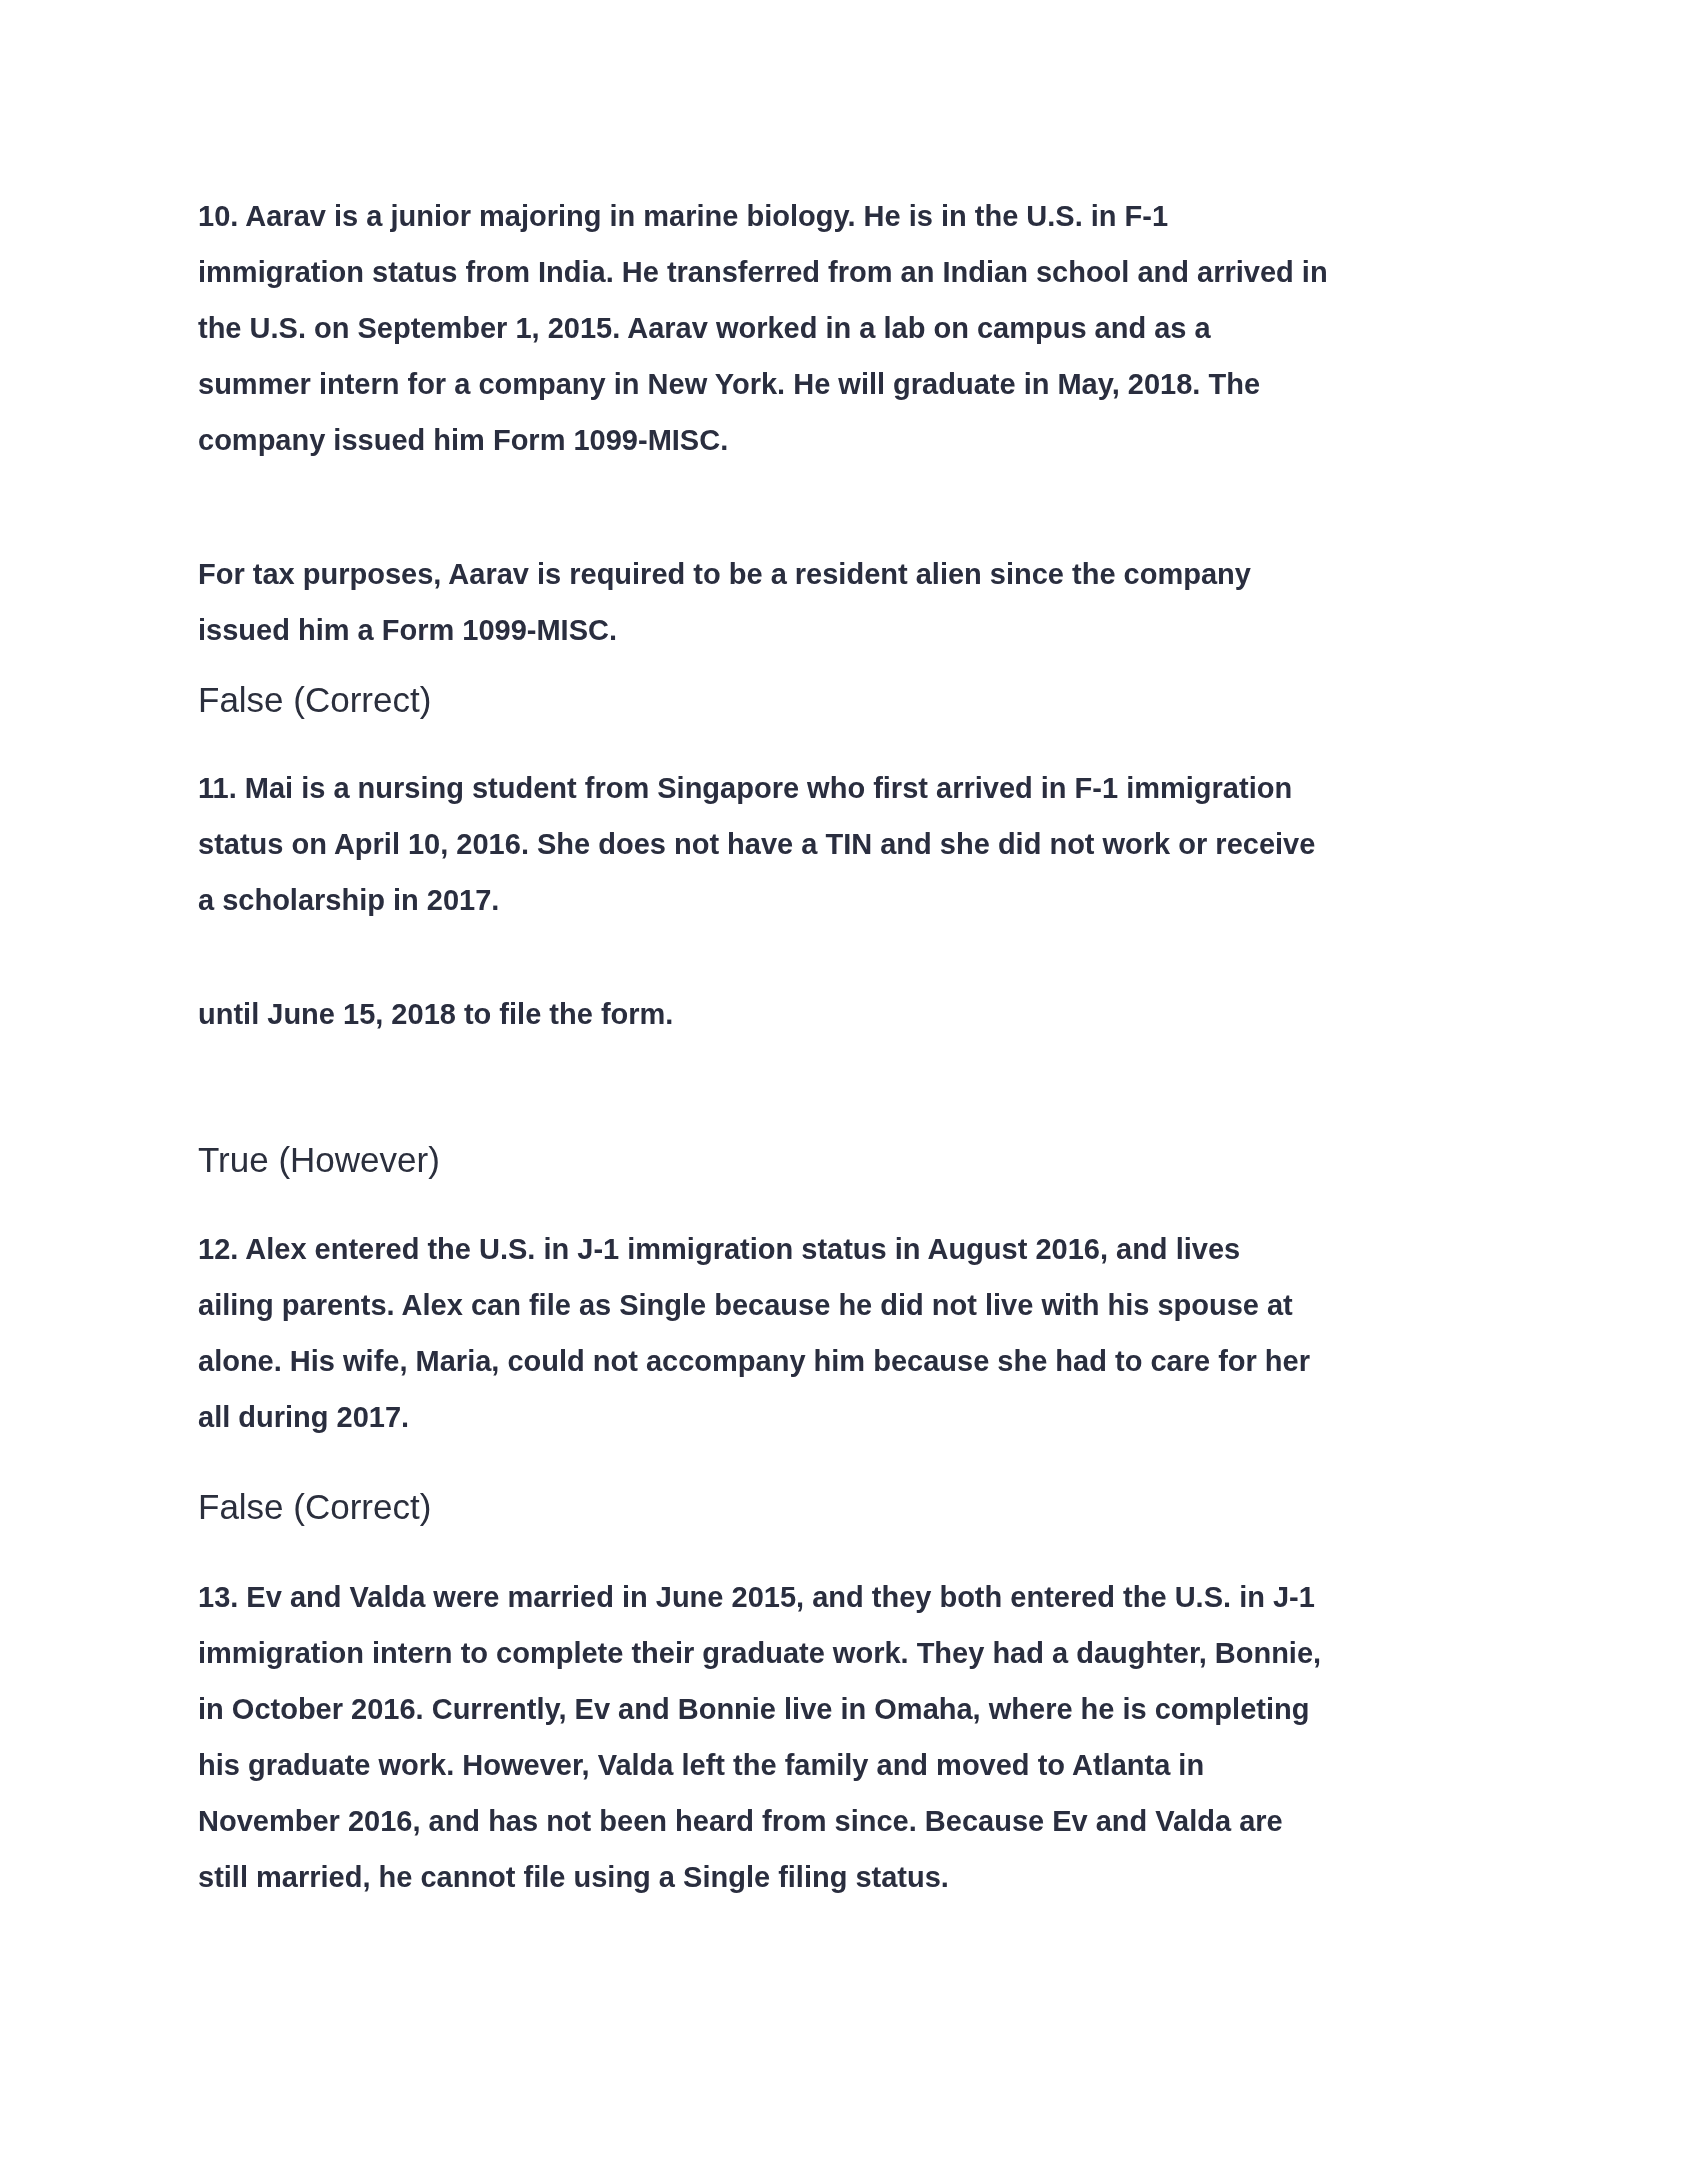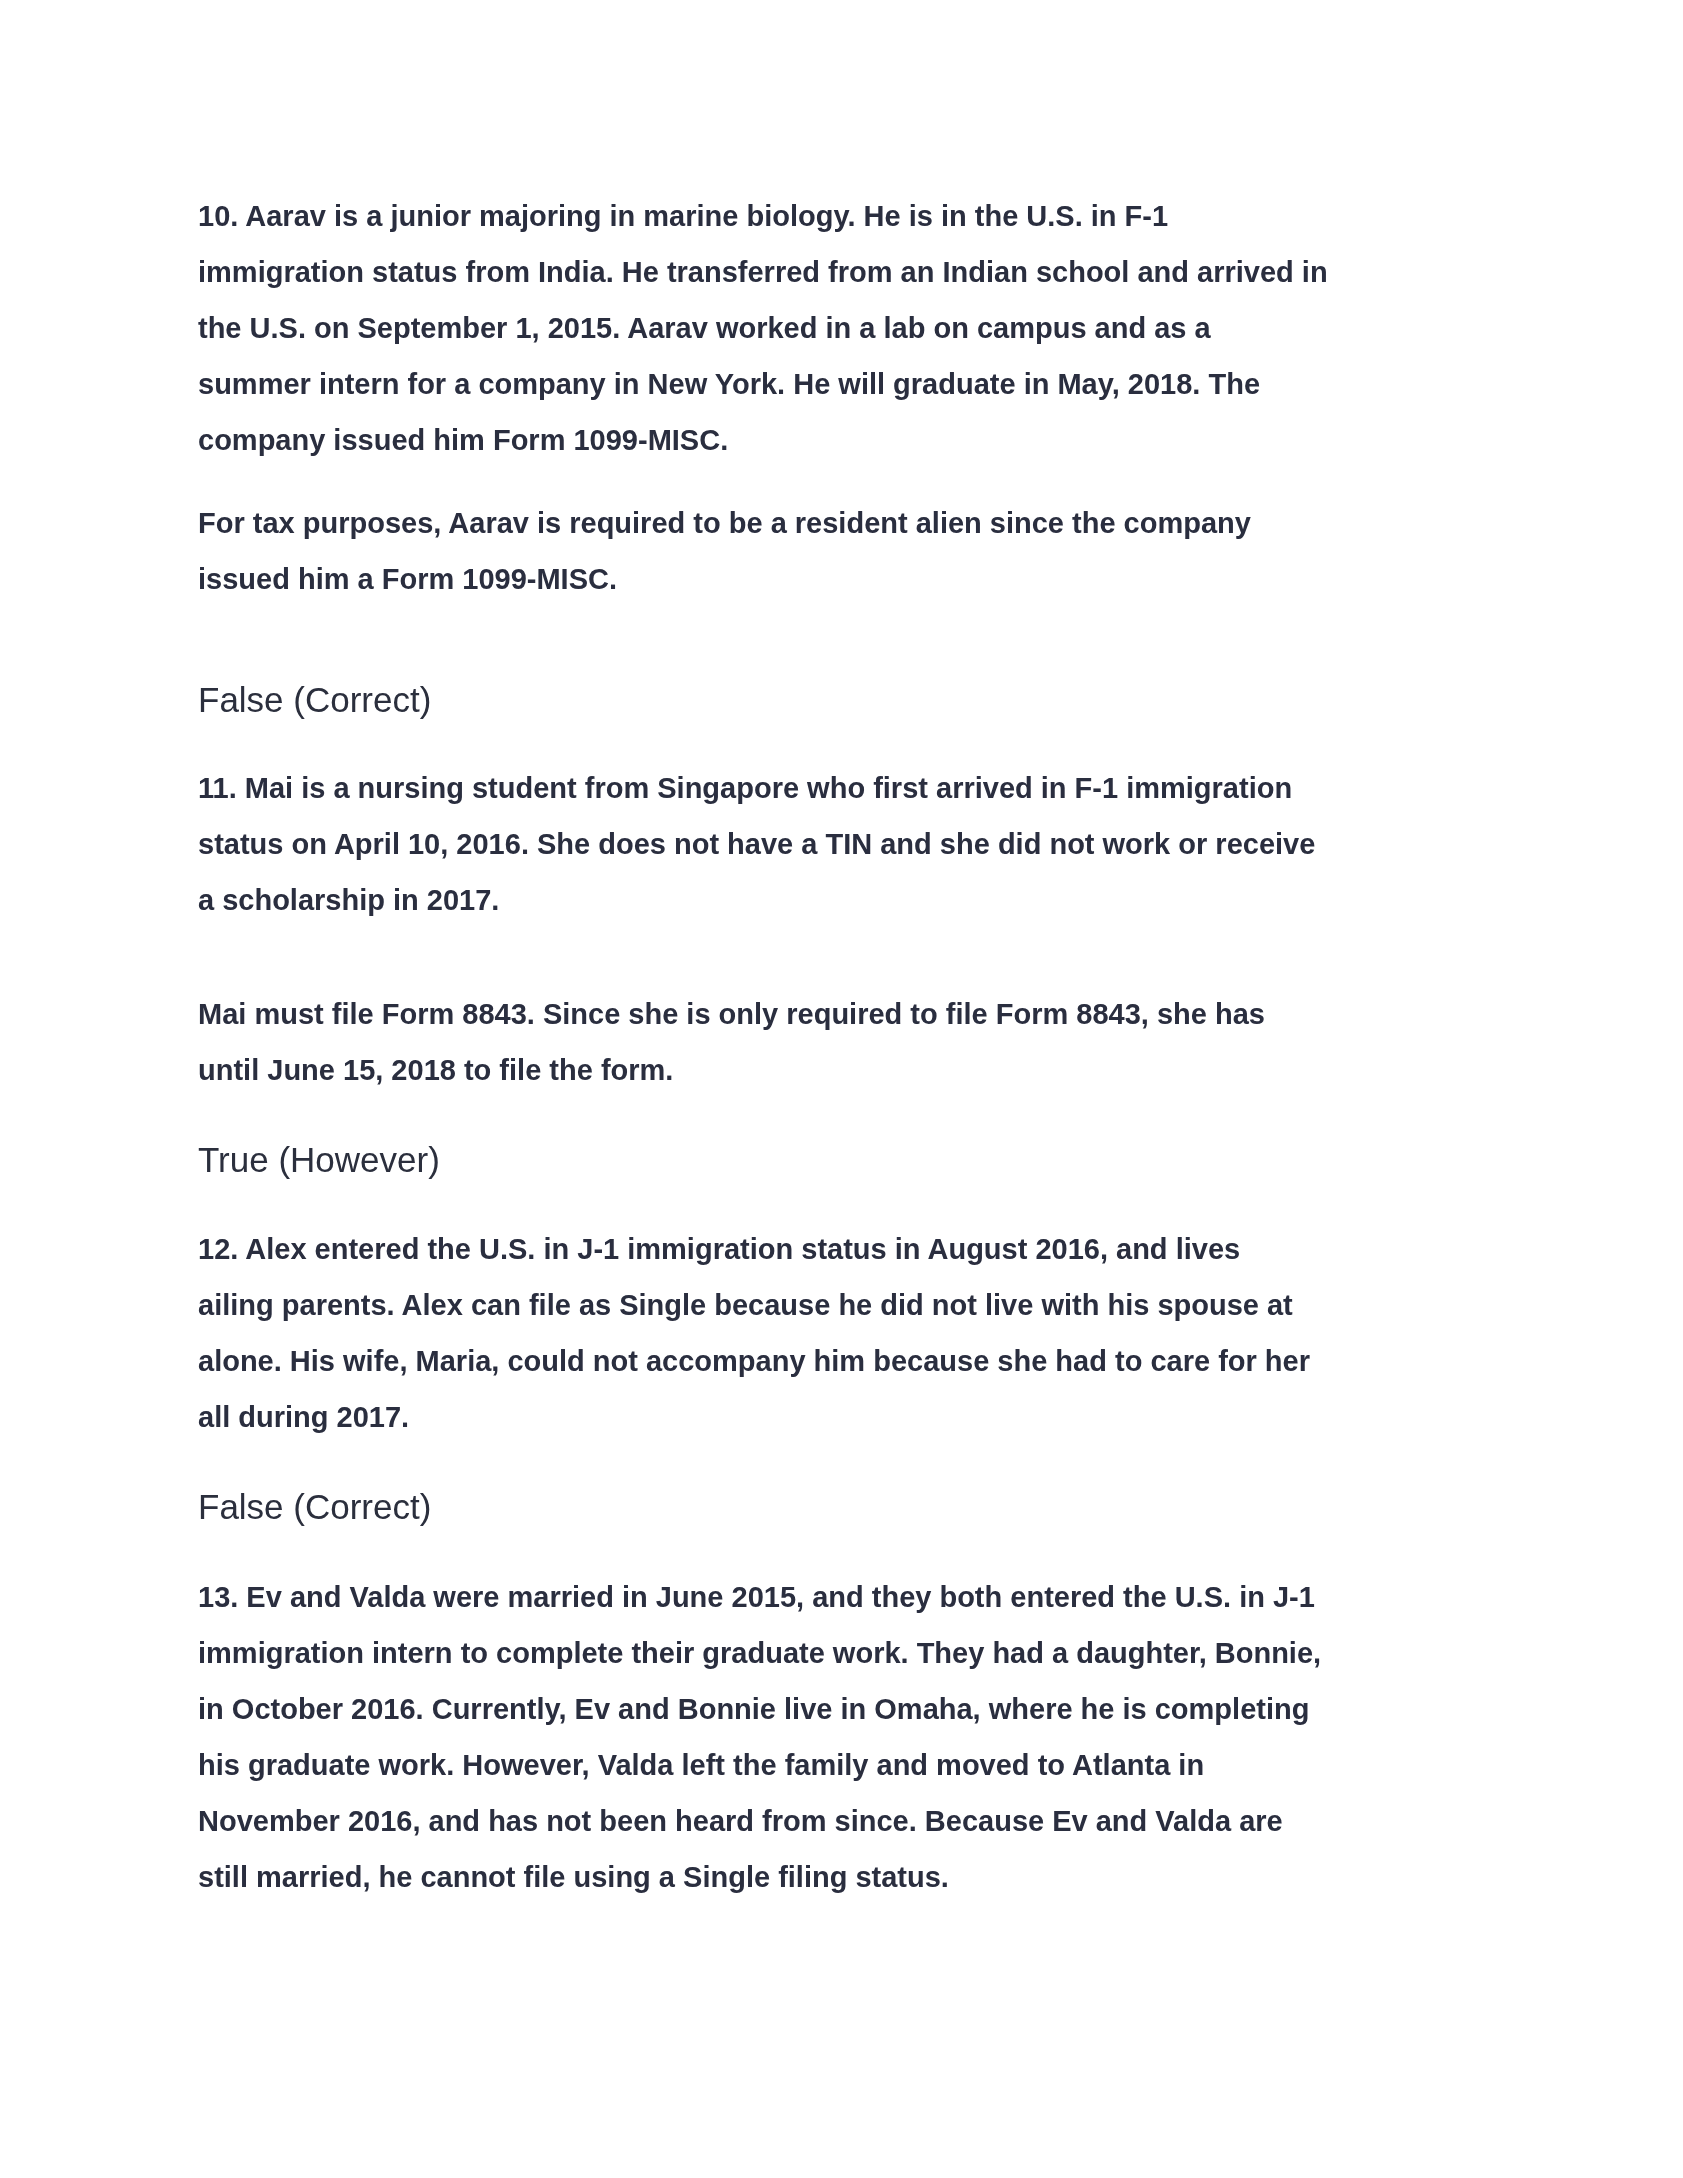--- a/index.html
+++ b/index.html
@@ -16,35 +16,34 @@
 
 <div class="page">
 
   <div class="block q" style="top:188px;">
     <span class="line">10. Aarav is a junior majoring in marine biology. He is in the U.S. in F-1</span>
     <span class="line">immigration status from India. He transferred from an Indian school and arrived in</span>
     <span class="line">the U.S. on September 1, 2015. Aarav worked in a lab on campus and as a</span>
     <span class="line">summer intern for a company in New York. He will graduate in May, 2018. The</span>
     <span class="line">company issued him Form 1099-MISC.</span>
   </div>
-  <div class="block s" style="top:495px;">
+  <div class="block s" style="top:546px;">
     <span class="line">For tax purposes, Aarav is required to be a resident alien since the company</span>
     <span class="line">issued him a Form 1099-MISC.</span>
   </div>
   <div class="block a" style="top:672px;">
     <span class="line">False (Correct)</span>
   </div>
 
   <div class="block q" style="top:760px;">
     <span class="line">11. Mai is a nursing student from Singapore who first arrived in F-1 immigration</span>
     <span class="line">status on April 10, 2016. She does not have a TIN and she did not work or receive</span>
     <span class="line">a scholarship in 2017.</span>
   </div>
   <div class="block s" style="top:986px;">
-    <span class="line">Mai must file Form 8843. Since she is only required to file Form 8843, she has</span>
     <span class="line">until June 15, 2018 to file the form.</span>
   </div>
   <div class="block a" style="top:1132px;">
     <span class="line">True (However)</span>
   </div>
 
   <div class="block q" style="top:1221px;">
     <span class="line">12. Alex entered the U.S. in J-1 immigration status in August 2016, and lives</span>
     <span class="line">ailing parents. Alex can file as Single because he did not live with his spouse at</span>
     <span class="line">alone. His wife, Maria, could not accompany him because she had to care for her</span>

